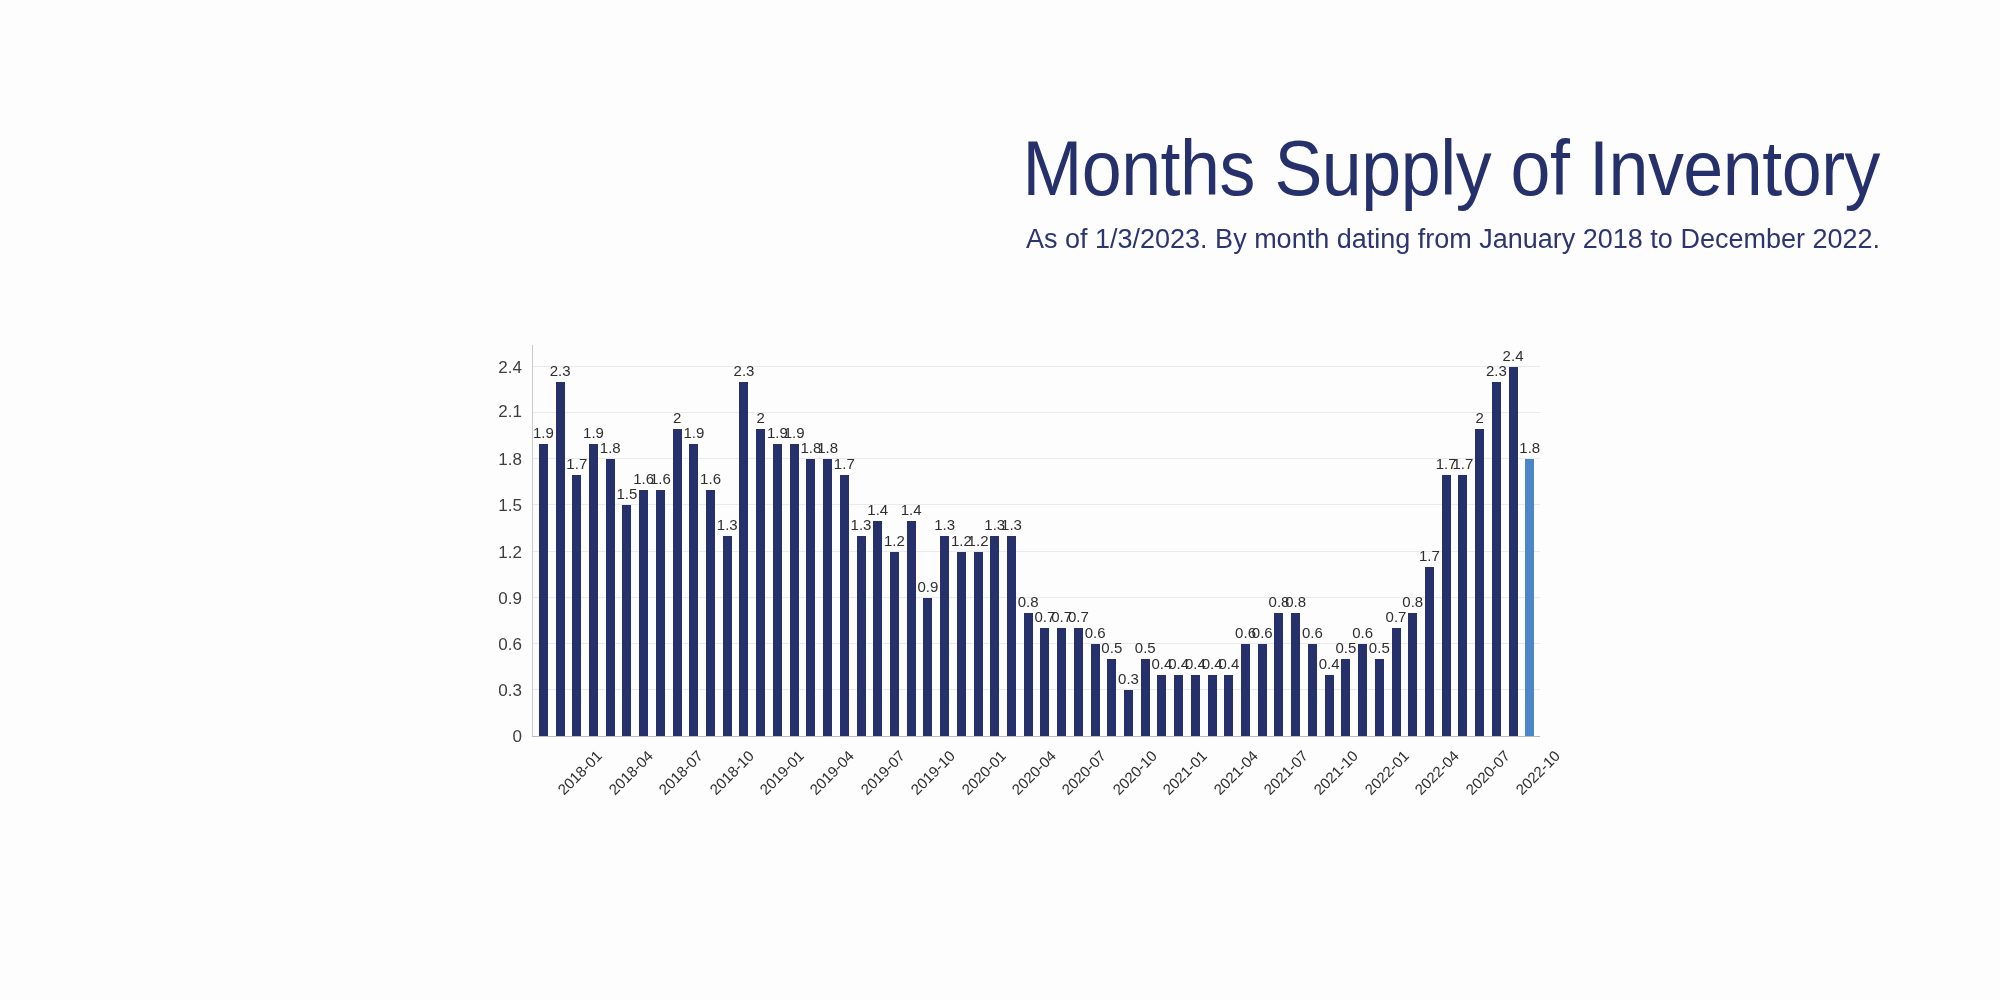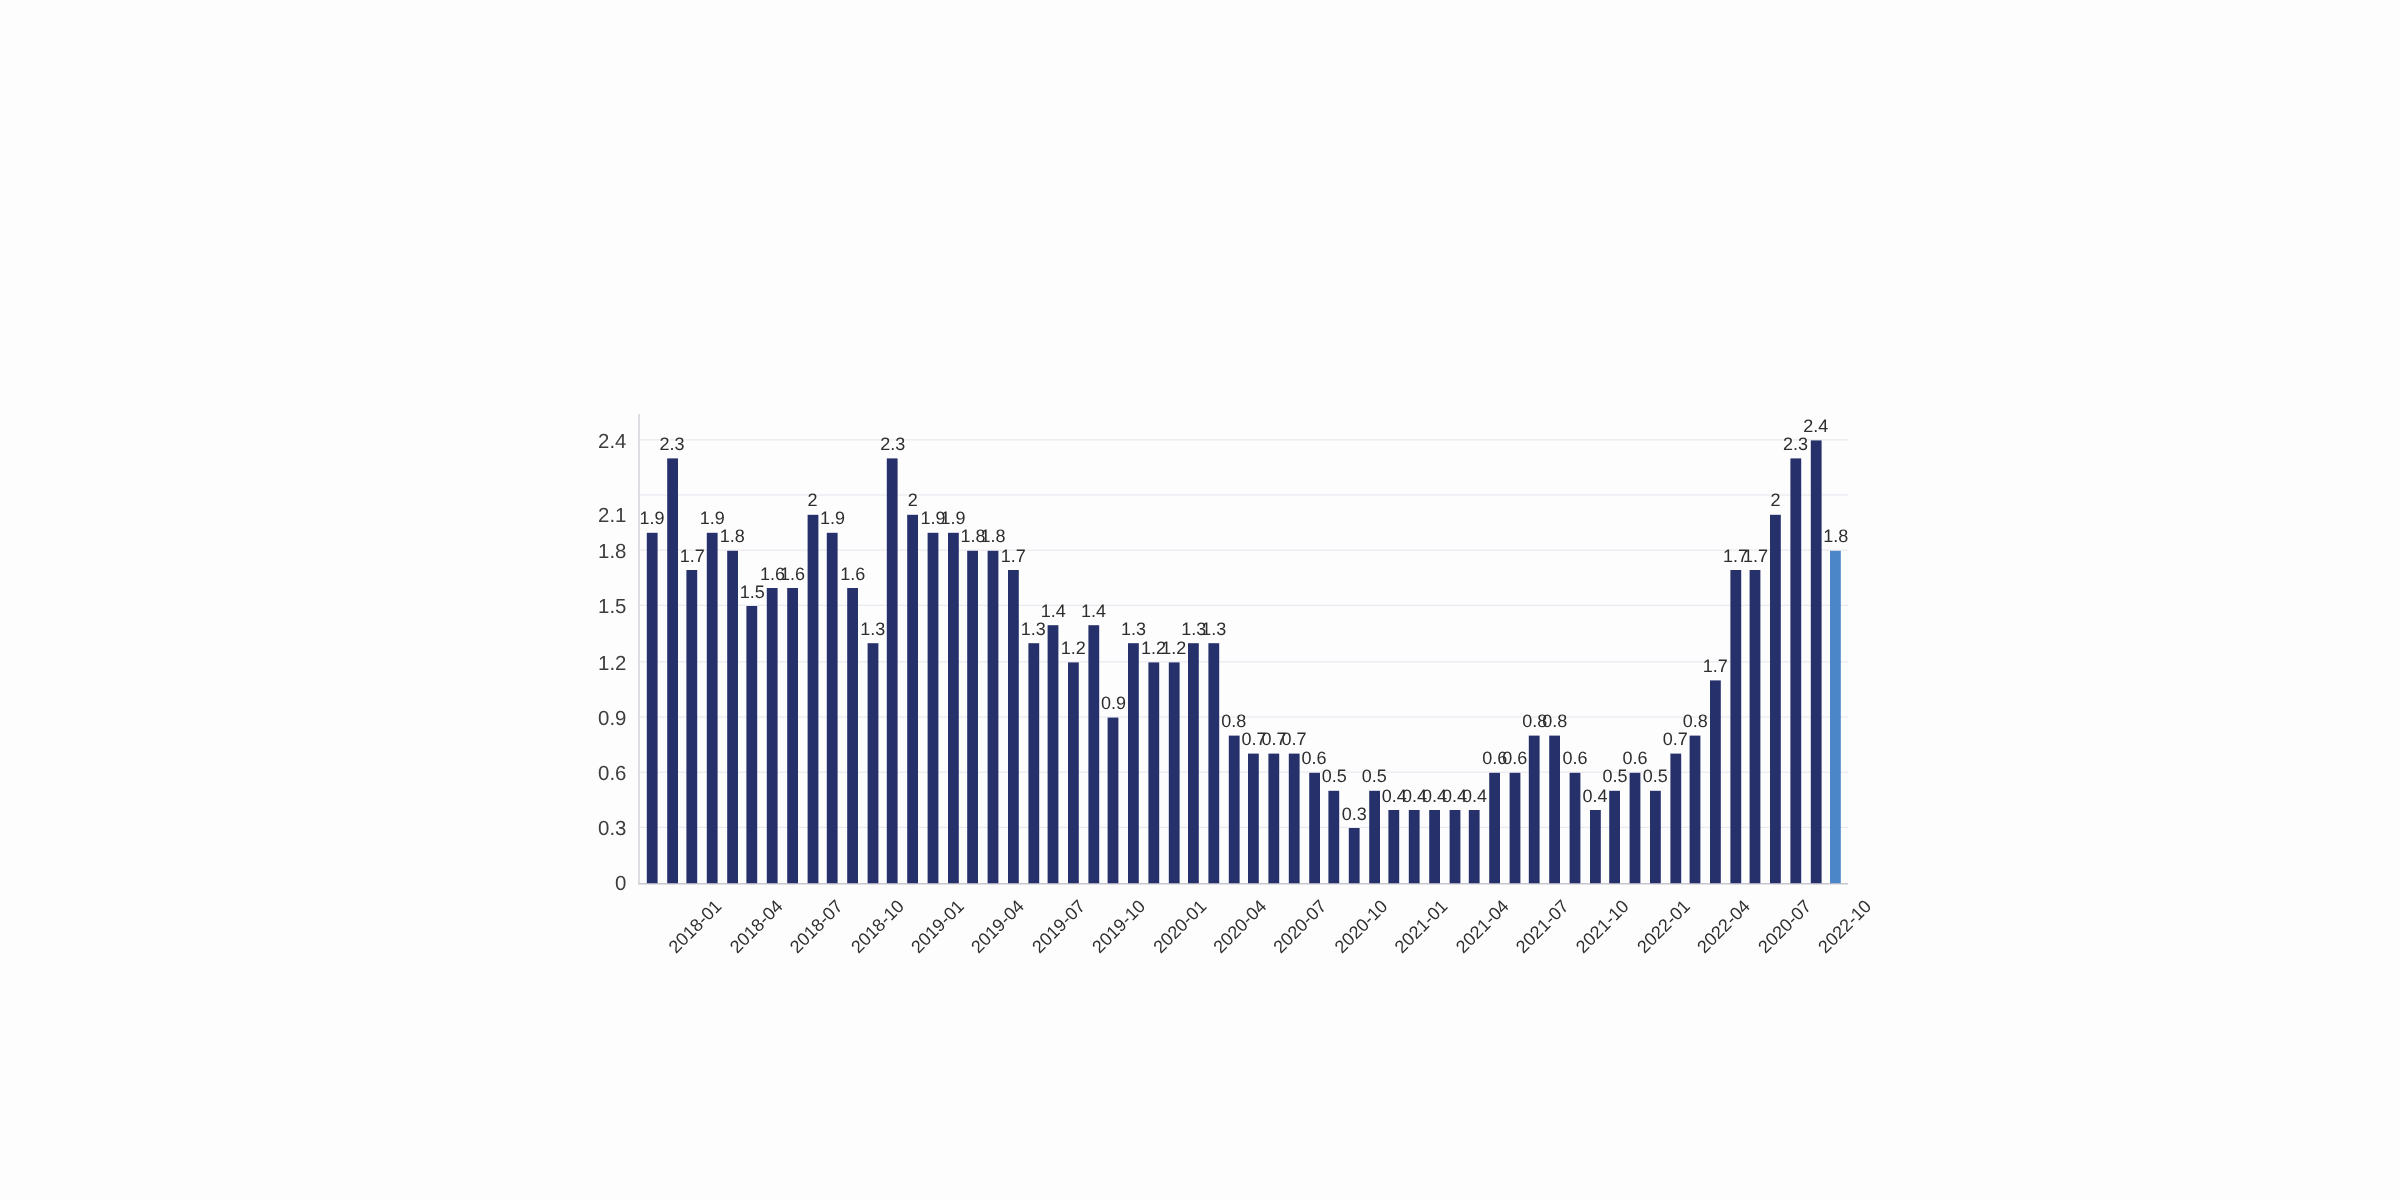--- a/index.html
+++ b/index.html
@@ -124,31 +124,35 @@
     transform-origin: right top;
     transform: rotate(-45deg);
     text-align: right;
   }
 </style>
 </head>
 <body>
 
 <div id="page">
 
+  <div id="header">
+    <div id="chart-title">Months Supply of Inventory</div>
+    <div id="chart-subtitle">As of 1/3/2023. By month dating from January 2018 to December 2022.</div>
+  </div>
 
   <div id="plot-wrap">
     <div id="y-axis-labels">
         <div class="y-tick" style="top: 392px;">0</div>
         <div class="y-tick" style="top: 345.882px;">0.3</div>
         <div class="y-tick" style="top: 299.765px;">0.6</div>
         <div class="y-tick" style="top: 253.647px;">0.9</div>
         <div class="y-tick" style="top: 207.529px;">1.2</div>
         <div class="y-tick" style="top: 161.412px;">1.5</div>
         <div class="y-tick" style="top: 115.294px;">1.8</div>
-        <div class="y-tick" style="top: 85px;">2.1</div>
+        <div class="y-tick" style="top: 67px;">2.1</div>
         <div class="y-tick" style="top: 23.0588px;">2.4</div>
       </div>
     <div id="plot">
       <div id="gridlines">
           <div class="gridline" style="bottom: 46.1176px; background: rgb(233, 233, 241);"></div>
           <div class="gridline" style="bottom: 92.2353px; background: rgb(233, 233, 241);"></div>
           <div class="gridline" style="bottom: 138.353px; background: rgb(233, 233, 241);"></div>
           <div class="gridline" style="bottom: 184.471px; background: rgb(233, 233, 241);"></div>
           <div class="gridline" style="bottom: 230.588px; background: rgb(233, 233, 241);"></div>
           <div class="gridline" style="bottom: 276.706px; background: rgb(233, 233, 241);"></div>

